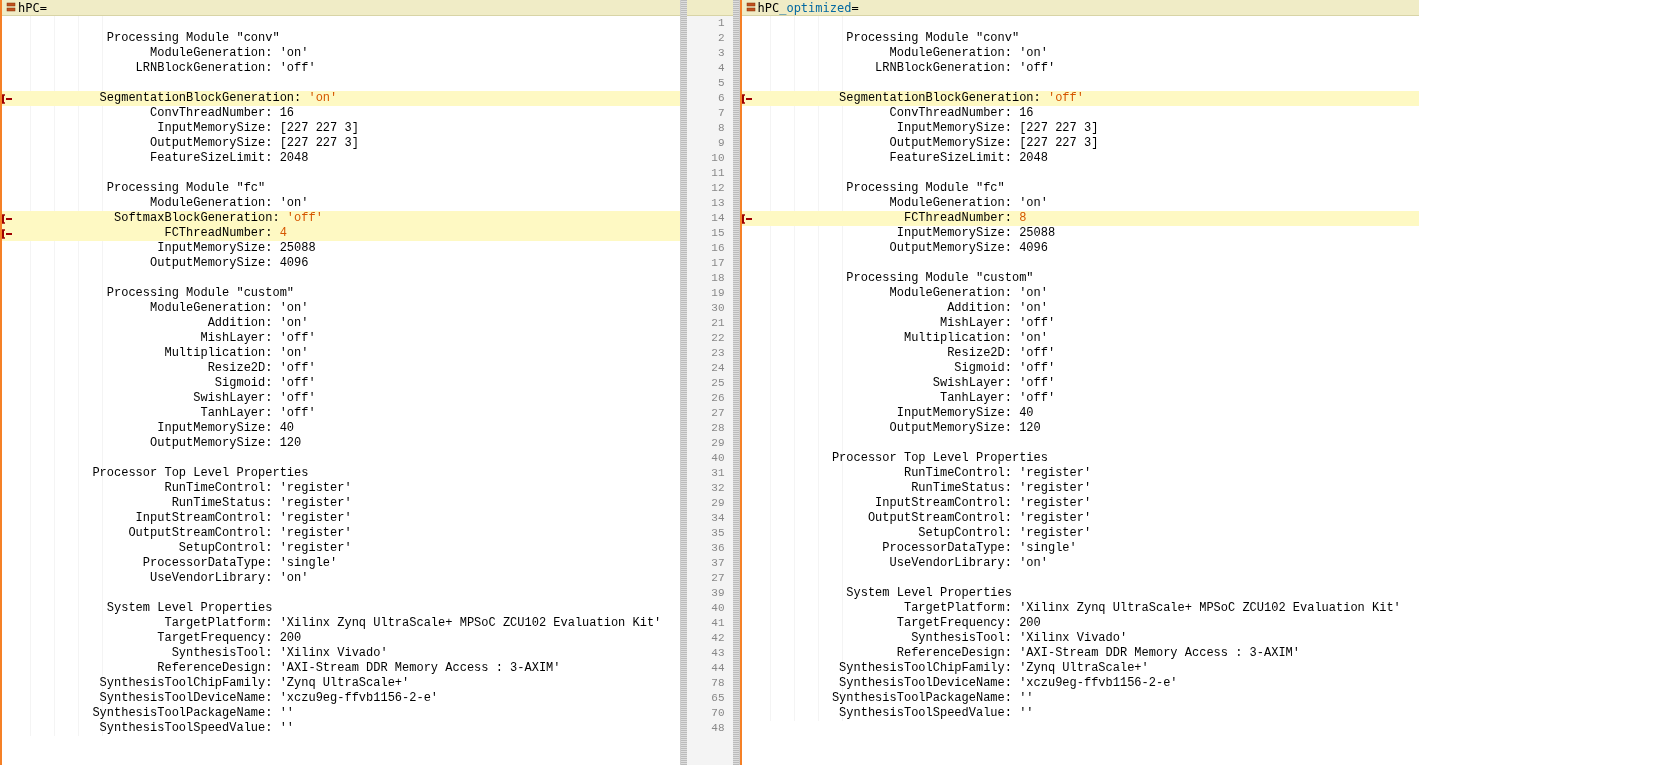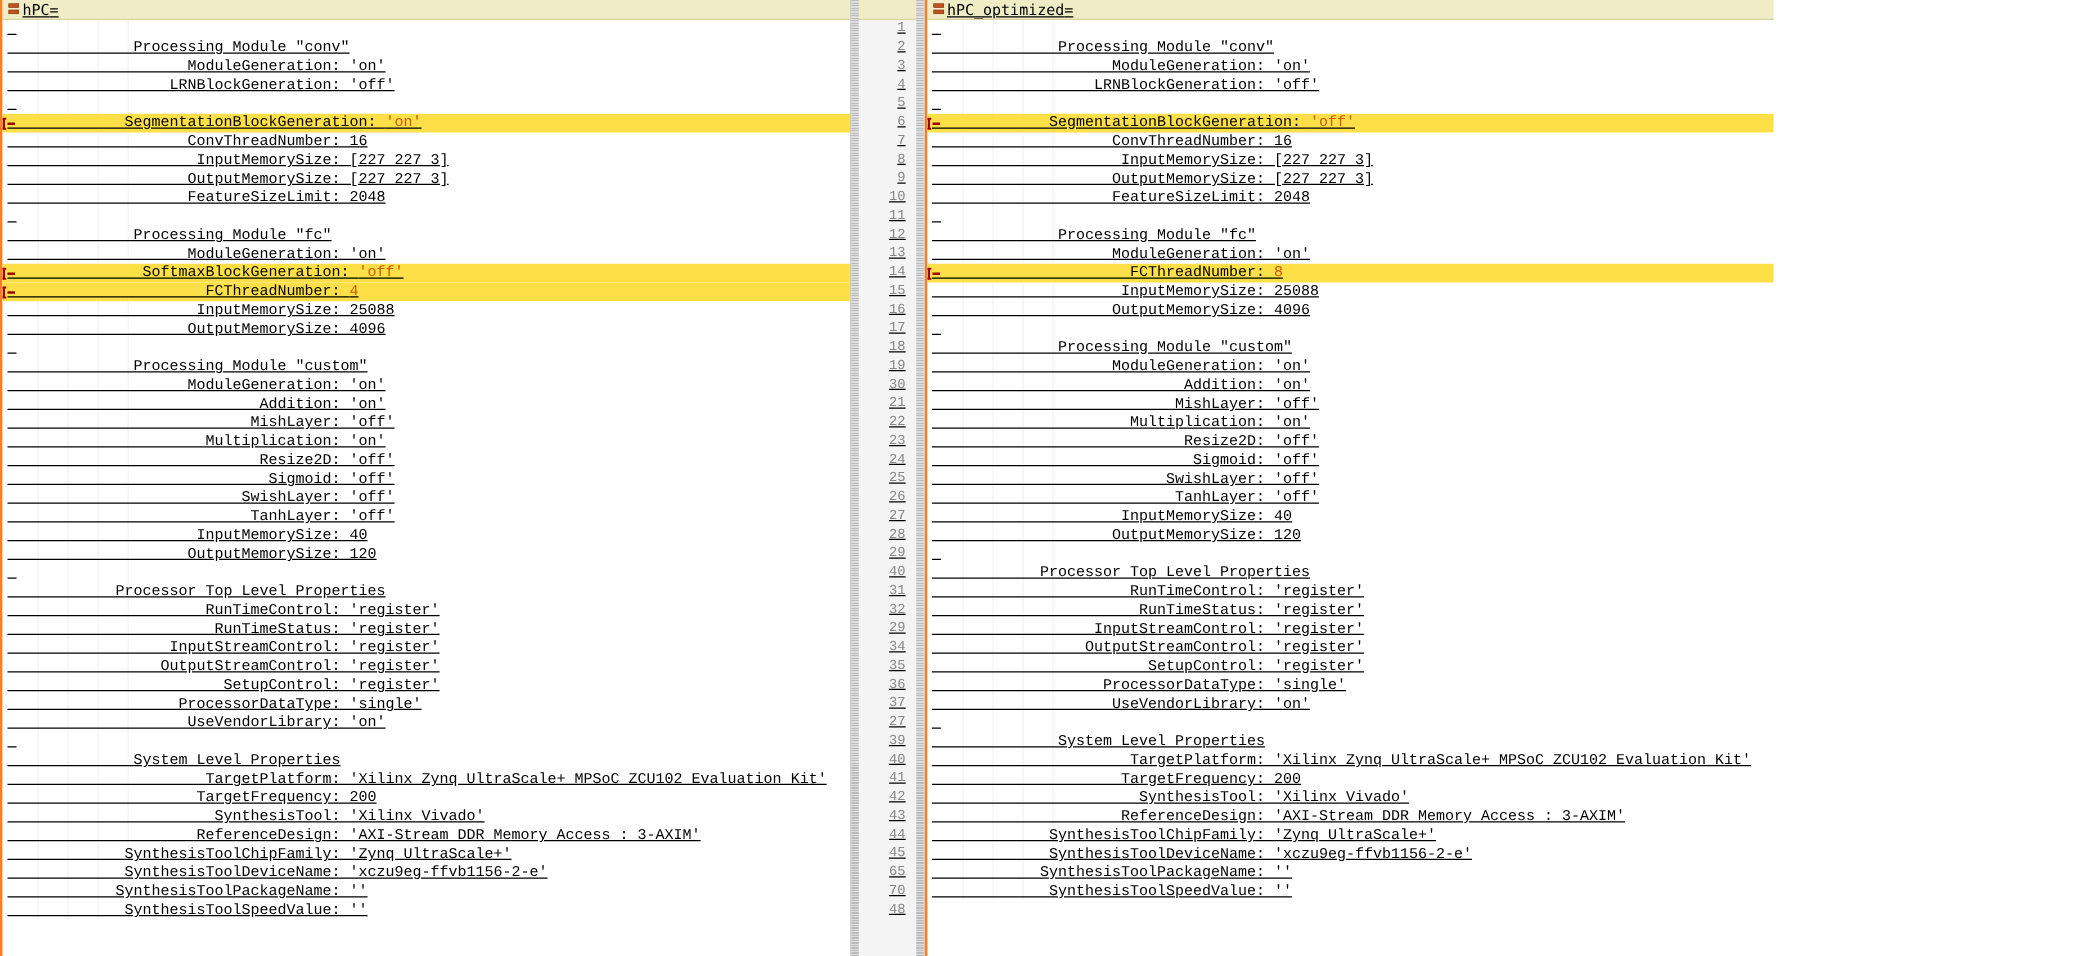--- a/index.html
+++ b/index.html
@@ -6,21 +6,20 @@
   body {
     font-family: Consolas, "Courier New", monospace;
     font-size: 12px;
     background: #ffffff;
     overflow: hidden;
   }
   .diff-container {
     display: flex;
     width: 1419px;
     height: 765px;
-    text-decoration: underline;
   }
   .pane {
     flex: 1;
     overflow: hidden;
     border-left: 2px solid #f58026;
     position: relative;
   }
   .header {
     background: #f0ecc6;
     padding: 2px 4px;
@@ -30,21 +29,21 @@
     display: flex;
     align-items: center;
     height: 16px;
   }
   .header .badge {
     color: #a00000;
     font-weight: normal;
     margin-right: 2px;
   }
   .var-main { color: #000; }
-  .var-sub { color: #000000; }
+  .var-sub { color: #0369a1; }
   .eq { color: #000; }
   .code-area {
     position: relative;
     background: #fff;
   }
   .line {
     height: 15px;
     line-height: 15px;
     white-space: pre;
     color: #000;
@@ -56,21 +55,21 @@
     left: -2px;
     top: 0;
     width: 14px;
     height: 15px;
     display: flex;
     align-items: center;
     justify-content: center;
   }
   .gutter-mark svg { display:block; }
   .highlight {
-    background: #fde047;
+    background: #fef9c3;
   }
   .diff-text {
     color: #d55600;
   }
   .center-gutter {
     width: 60px;
     background: #f4f4f4;
     border-left: 1px solid #ccc;
     border-right: 1px solid #ccc;
     display: flex;
@@ -238,21 +237,21 @@
         <div class="ln">35</div>
         <div class="ln">36</div>
         <div class="ln">37</div>
         <div class="ln">27</div>
         <div class="ln">39</div>
         <div class="ln">40</div>
         <div class="ln">41</div>
         <div class="ln">42</div>
         <div class="ln">43</div>
         <div class="ln">44</div>
-        <div class="ln">45</div>
+        <div class="ln">78</div>
         <div class="ln">65</div>
         <div class="ln">70</div>
         <div class="ln">48</div>
       </div>
   </div>
 
   <div class="pane">
     <div class="header">
       <span class="badge">
         <svg width="10" height="10">

